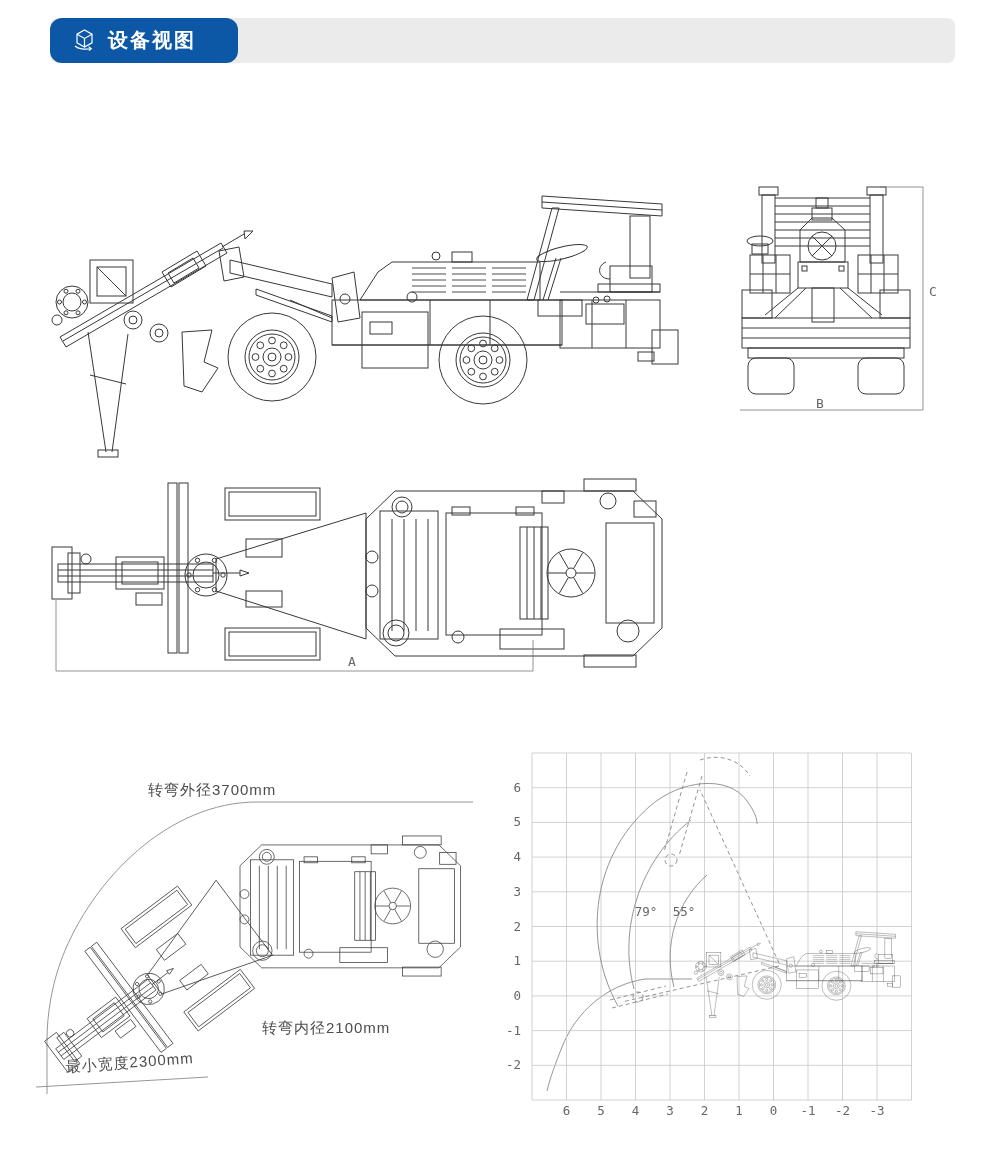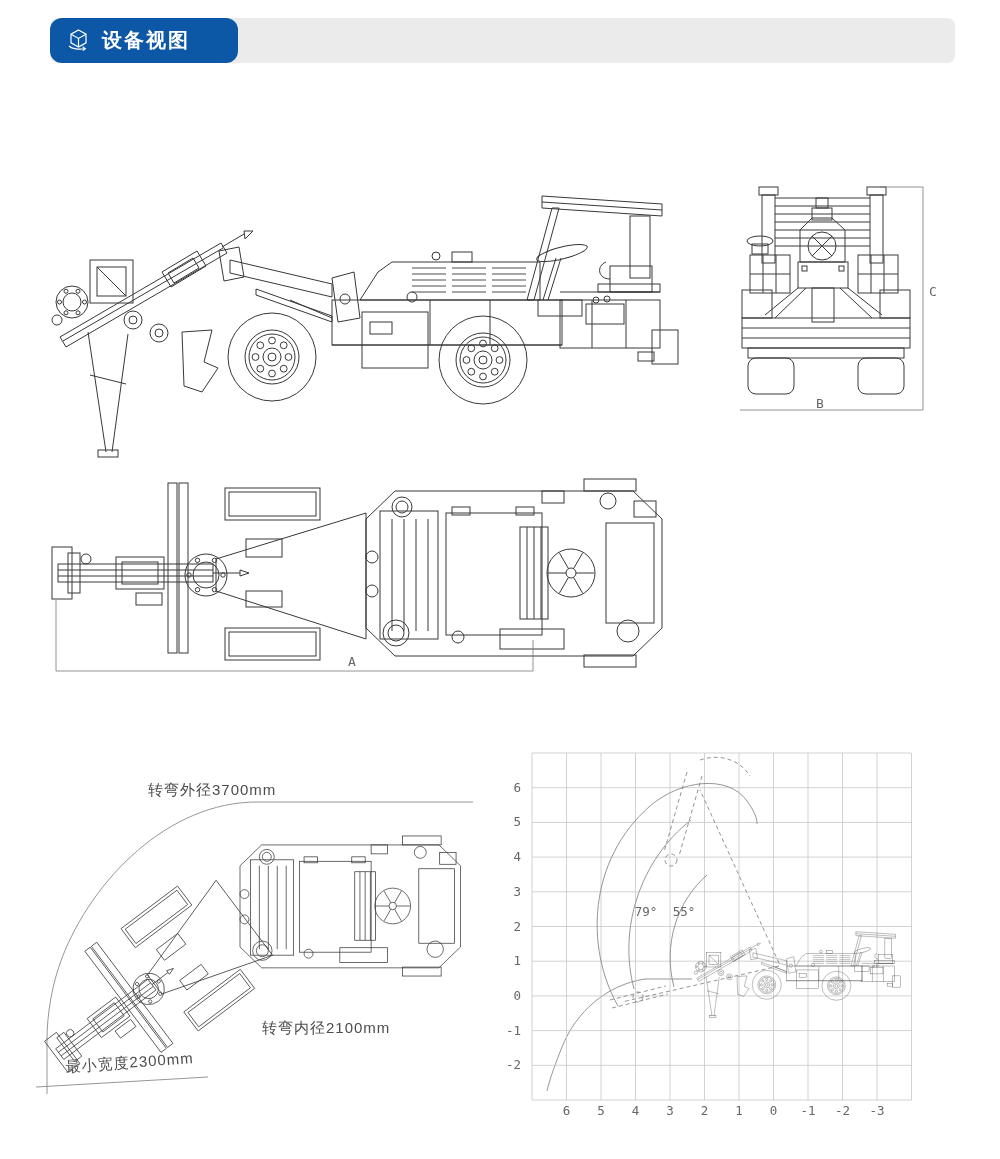--- a/index.html
+++ b/index.html
@@ -2,21 +2,21 @@
 <html><head>
 <meta charset="utf-8">
 <style>
   html,body{margin:0;padding:0;background:#fff;}
   .page{position:relative;width:1000px;height:1159px;background:#ffffff;overflow:hidden;
         font-family:"Liberation Sans", sans-serif;}
   .header-strip{position:absolute;left:50px;top:18px;width:905px;height:45px;
         background:#ebebeb;border-radius:8px;}
   .header-badge{position:absolute;left:50px;top:18px;width:188px;height:45px;
         background:#0d57a7;border-radius:12px;display:flex;align-items:center;
-        padding-left:15px;box-sizing:border-box;}
+        padding-left:21px;box-sizing:border-box;}
   .header-badge .title{color:#ffffff;font-size:20px;font-weight:bold;margin-left:10px;
         letter-spacing:2px;}
   svg{position:absolute;overflow:visible;}
   svg .ln{stroke:#3a3a3a;fill:none;stroke-width:1;}
   svg .dim{stroke:#777;fill:none;stroke-width:0.8;}
   svg .grid{stroke:#c7c7c7;stroke-width:0.8;fill:none;}
   svg .arc{stroke:#8a8a8a;fill:none;stroke-width:0.9;}
   svg .dash{stroke:#7a7a7a;fill:none;stroke-width:0.8;stroke-dasharray:4 3;}
   .cadtext{font-family:"DejaVu Sans Mono", monospace;fill:#666;}
   .cntext{font-family:"Liberation Sans", sans-serif;fill:#4c4c4c;letter-spacing:1px;}

